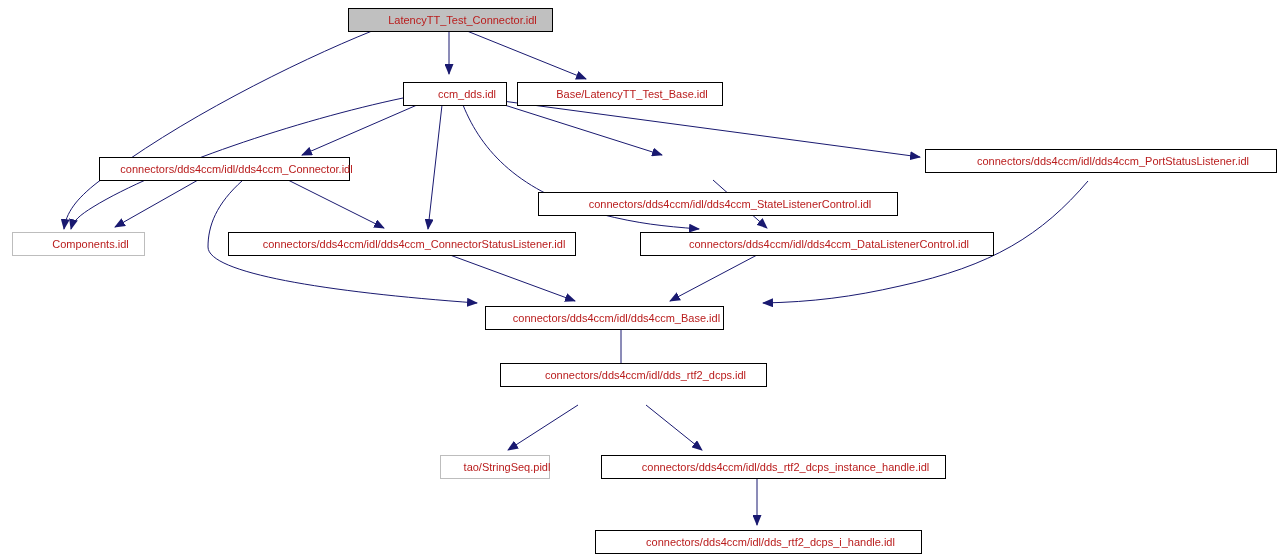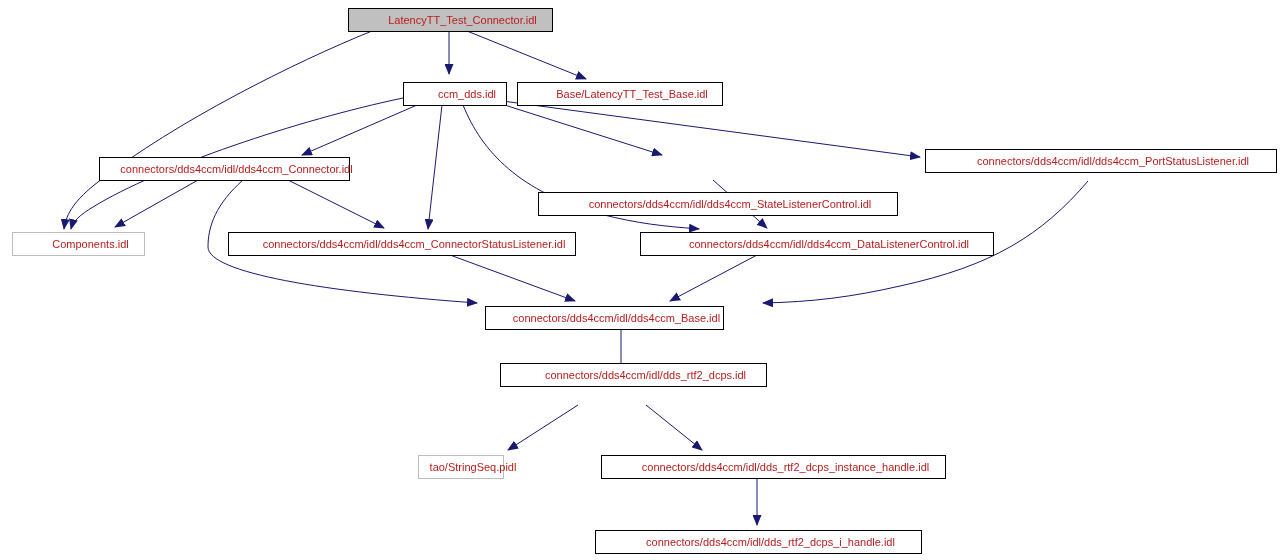--- a/index.html
+++ b/index.html
@@ -98,19 +98,19 @@
   <div class="node external" style="left:12px; top:232px; width:133px;">Components.idl</div>
 
   <div class="node link" style="left:228px; top:232px; width:348px;">connectors/dds4ccm/idl/dds4ccm_ConnectorStatusListener.idl</div>
 
   <div class="node link" style="left:640px; top:232px; width:354px;">connectors/dds4ccm/idl/dds4ccm_DataListenerControl.idl</div>
 
   <div class="node link" style="left:485px; top:306px; width:239px;">connectors/dds4ccm/idl/dds4ccm_Base.idl</div>
 
   <div class="node link" style="left:488px; top:363px; width:267px;margin-left:12px;">connectors/dds4ccm/idl/dds_rtf2_dcps.idl</div>
 
-  <div class="node external" style="left:418px; top:455px; width:86px;">tao/StringSeq.pidl</div>
+  <div class="node external" style="left:440px; top:455px; width:110px;">tao/StringSeq.pidl</div>
 
   <div class="node link" style="left:565px; top:455px; width:345px;margin-left:36px;">connectors/dds4ccm/idl/dds_rtf2_dcps_instance_handle.idl</div>
 
   <div class="node link" style="left:595px; top:530px; width:327px;">connectors/dds4ccm/idl/dds_rtf2_dcps_i_handle.idl</div>
 
 </div>
 
 </body></html>

